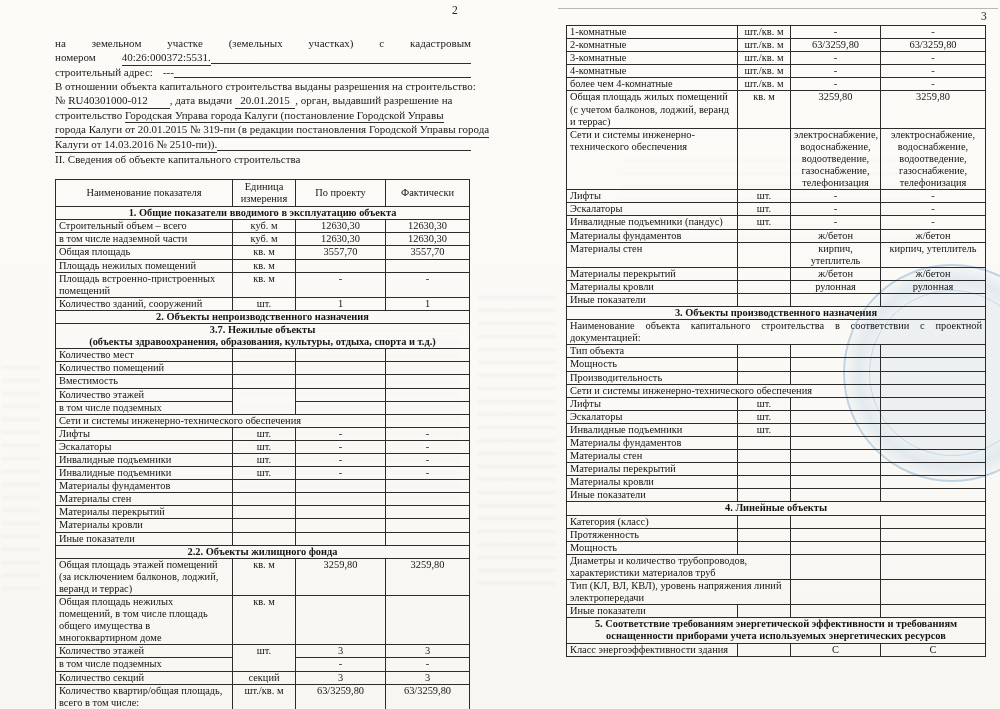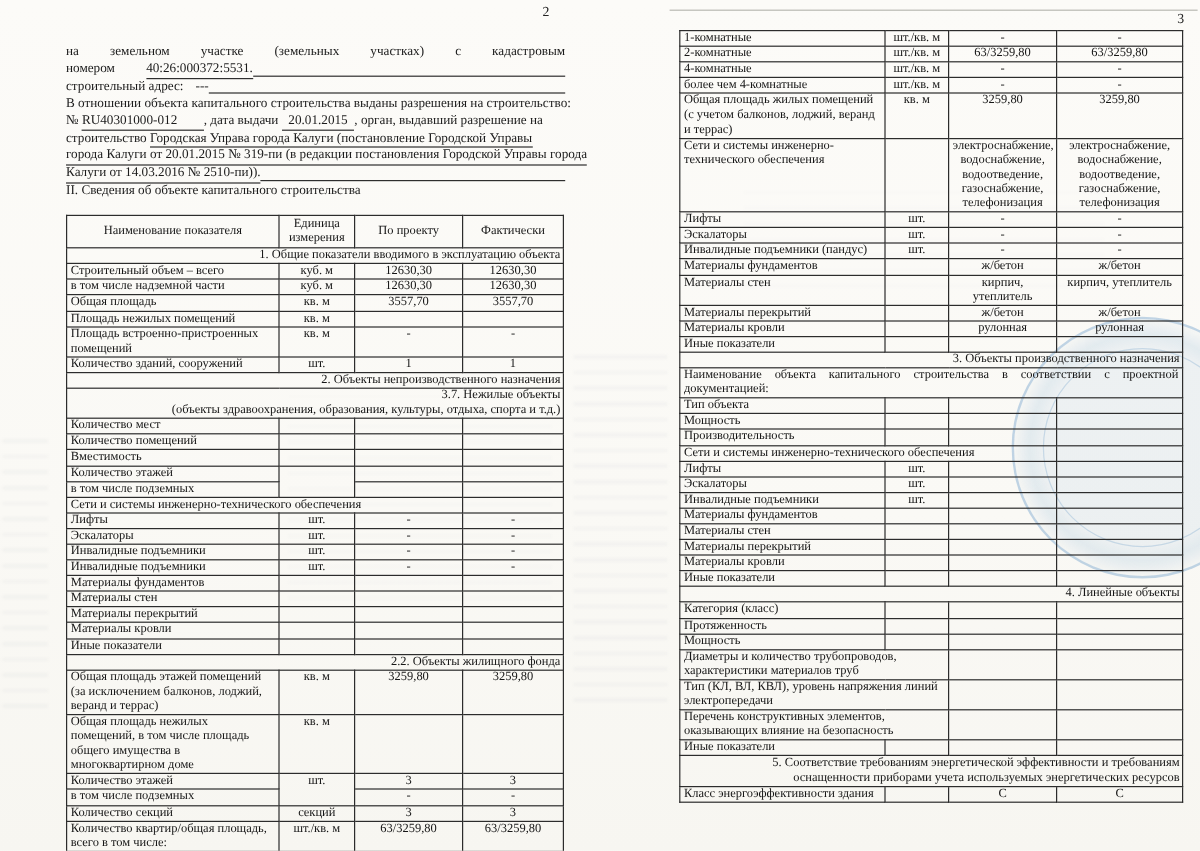--- a/index.html
+++ b/index.html
@@ -20,21 +20,21 @@
   .iline .sp{display:inline-block}
   .jst{display:block;text-align:justify;text-align-last:justify}
 
   
   table.tbl{border-collapse:collapse;position:absolute;table-layout:fixed;background:transparent;z-index:2}
   .tleft{left:55px;top:179px;width:414px}
   .tright{left:566px;top:25px;width:419px}
   .tbl td{border:1px solid #2c2c2c;font-size:10.4px;line-height:12.1px;padding:0 3px;vertical-align:top;color:#161616;overflow:hidden}
   .tbl .c{text-align:center}
   .tbl .hd{text-align:center;vertical-align:middle;padding:1px 2px}
-  .tbl .sec{text-align:right;font-weight:normal;padding:0 2px}
+  .tbl .sec{text-align:center;font-weight:bold;padding:0 2px}
   .tbl .lbl{text-align:left}
   .tbl .just{text-align:justify}
 
   
   .stamp{position:absolute;left:843px;top:264px;width:214px;height:214px;border-radius:50%;
          border:2px solid rgba(108,158,203,.38);z-index:1;
          background:radial-gradient(circle at 50% 50%, rgba(120,168,210,.10) 0 55%, rgba(120,168,210,.18) 62%, rgba(120,168,210,.05) 70%)}
   .stamp::after{content:"";position:absolute;left:24px;top:24px;right:24px;bottom:24px;border-radius:50%;
          border:1.5px solid rgba(108,158,203,.30)}
   .ghost{position:absolute;z-index:0;filter:blur(1.2px);
@@ -304,20 +304,26 @@
           <td class="c">-</td>
           <td class="c">-</td>
         </tr>
         <tr>
           <td class="lbl">2-комнатные</td>
           <td class="c">шт./кв. м</td>
           <td class="c">63/3259,80</td>
           <td class="c">63/3259,80</td>
         </tr>
         <tr>
+          <td class="lbl">3-комнатные</td>
+          <td class="c">шт./кв. м</td>
+          <td class="c">-</td>
+          <td class="c">-</td>
+        </tr>
+        <tr>
           <td class="lbl">4-комнатные</td>
           <td class="c">шт./кв. м</td>
           <td class="c">-</td>
           <td class="c">-</td>
         </tr>
         <tr>
           <td class="lbl">более чем 4-комнатные</td>
           <td class="c">шт./кв. м</td>
           <td class="c">-</td>
           <td class="c">-</td>
@@ -483,25 +489,20 @@
           <td class="lbl" colspan="2">Диаметры и количество трубопроводов, характеристики материалов труб</td>
           <td class="c"></td>
           <td class="c"></td>
         </tr>
         <tr>
           <td class="lbl" colspan="2">Тип (КЛ, ВЛ, КВЛ), уровень напряжения линий электропередачи</td>
           <td class="c"></td>
           <td class="c"></td>
         </tr>
         <tr>
-          <td class="lbl" colspan="2">Перечень конструктивных элементов, оказывающих влияние на безопасность</td>
-          <td class="c"></td>
-          <td class="c"></td>
-        </tr>
-        <tr>
           <td class="lbl">Иные показатели</td>
           <td class="c"></td>
           <td class="c"></td>
           <td class="c"></td>
         </tr>
         <tr>
           <td class="sec" colspan="4">
             <div>5. Соответствие требованиям энергетической эффективности и требованиям</div>
             <div>оснащенности приборами учета используемых энергетических ресурсов</div>
           </td>

